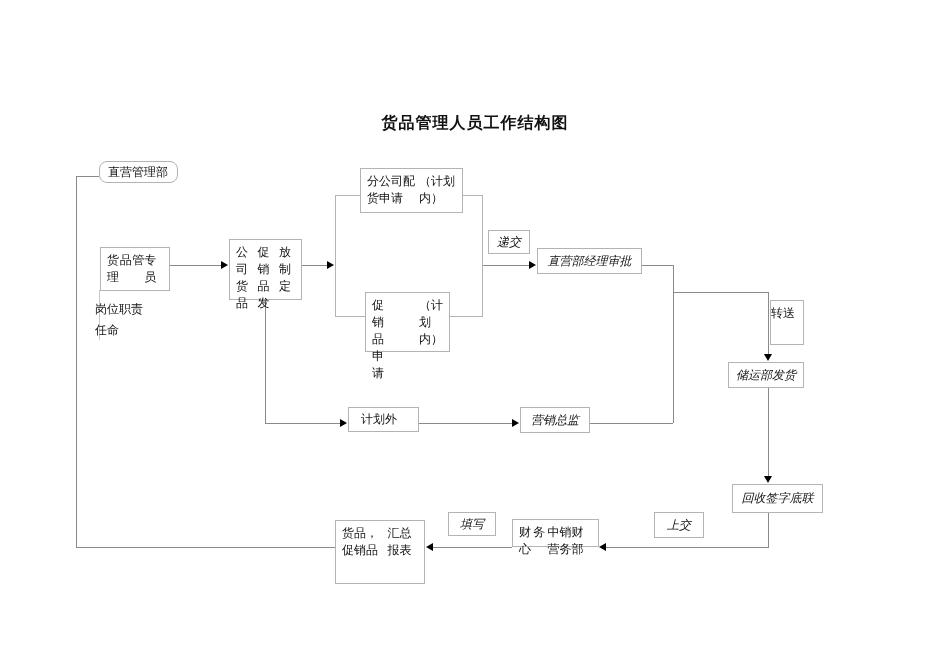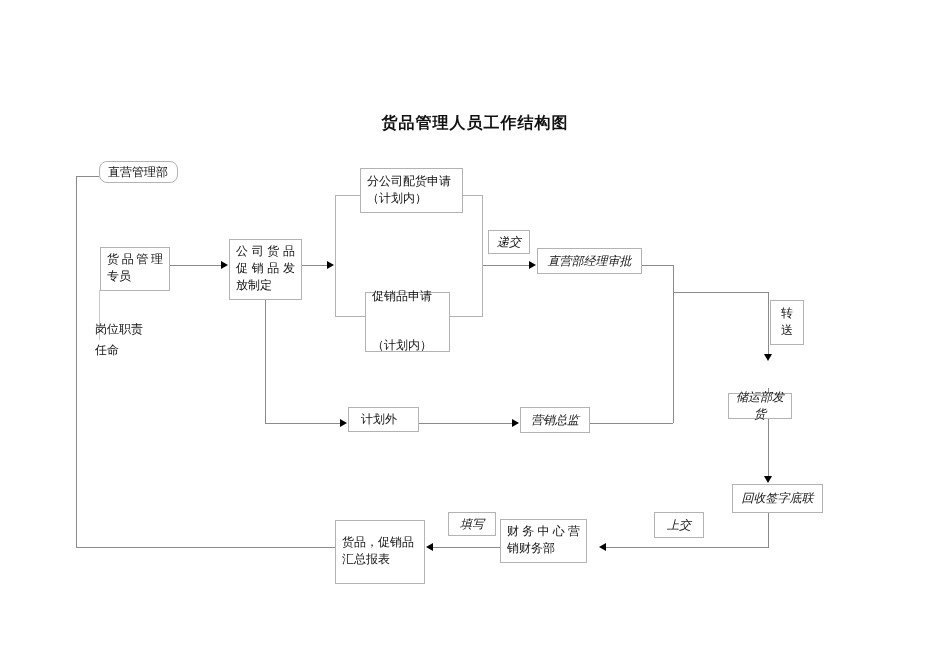--- a/index.html
+++ b/index.html
@@ -38,28 +38,27 @@
     background:var(--bg);
     font-size:12px;
     line-height:17px;
     padding:4px 6px;
   }
   .box.center{
     display:flex;align-items:center;justify-content:center;
     text-align:center;padding:0 2px;font-style:italic;
   }
   .box.vcenter{
-    display:flex;flex-direction:column;justify-content:center;font-family:Liberation Mono, monospace;
+    display:flex;flex-direction:row;
   }
   .jline{text-align:justify;text-align-last:justify;}
   .note{
     position:absolute;
     font-size:12px;
     line-height:14px;
-    margin-top:20px;
   }
   
   .arr{position:absolute;width:0;height:0;}
   .arr-r{border-left:7px solid var(--arrow);border-top:4px solid transparent;border-bottom:4px solid transparent;}
   .arr-l{border-right:7px solid var(--arrow);border-top:4px solid transparent;border-bottom:4px solid transparent;}
   .arr-d{border-top:7px solid var(--arrow);border-left:4px solid transparent;border-right:4px solid transparent;}
 </style>
 </head>
 <body>
 
@@ -138,41 +137,41 @@
 
   <div class="box center" style="left:537px;top:248px;width:105px;height:26px;">
     <span>直营部经理审批</span>
   </div>
 
   <div class="box vcenter" style="left:770px;top:300px;width:34px;height:45px;text-align:center;padding:4px 0;">
     <div>转</div>
     <div>送</div>
   </div>
 
-  <div class="box center" style="left:728px;top:362px;width:64px;height:26px;margin-top:31px;">
+  <div class="box center" style="left:728px;top:362px;width:76px;height:26px;">
     <span>储运部发货</span>
   </div>
 
   <div class="box center" style="left:732px;top:484px;width:91px;height:29px;">
     <span>回收签字底联</span>
   </div>
 
   <div class="box center" style="left:654px;top:512px;width:50px;height:26px;">
     <span>上交</span>
   </div>
 
   <div class="box" style="left:348px;top:407px;width:71px;height:25px;padding:3px 0 0 12px;">
     <span>计划外</span>
   </div>
 
   <div class="box center" style="left:520px;top:407px;width:70px;height:26px;">
     <span>营销总监</span>
   </div>
 
-  <div class="box vcenter" style="left:500px;top:519px;width:87px;height:44px;">
+  <div class="box vcenter" style="left:512px;top:519px;width:87px;height:28px;">
     <div class="jline">财务中心营</div>
     <div>销财务部</div>
   </div>
 
   <div class="box center" style="left:448px;top:512px;width:48px;height:24px;">
     <span>填写</span>
   </div>
 
   <div class="box vcenter" style="left:335px;top:520px;width:90px;height:64px;">
     <div>货品，促销品</div>

